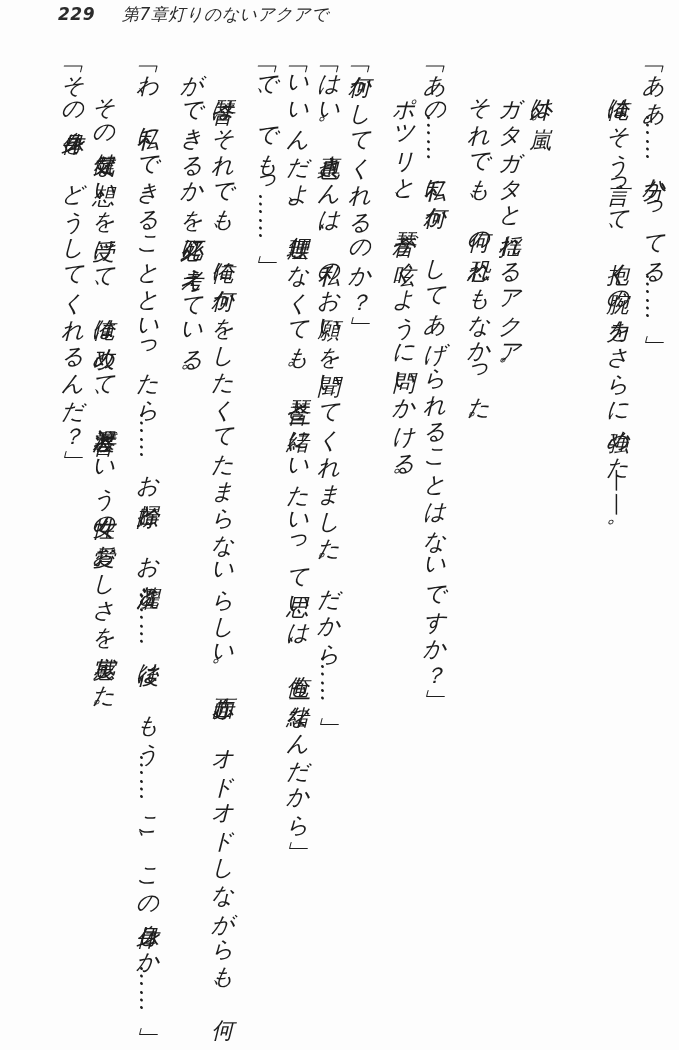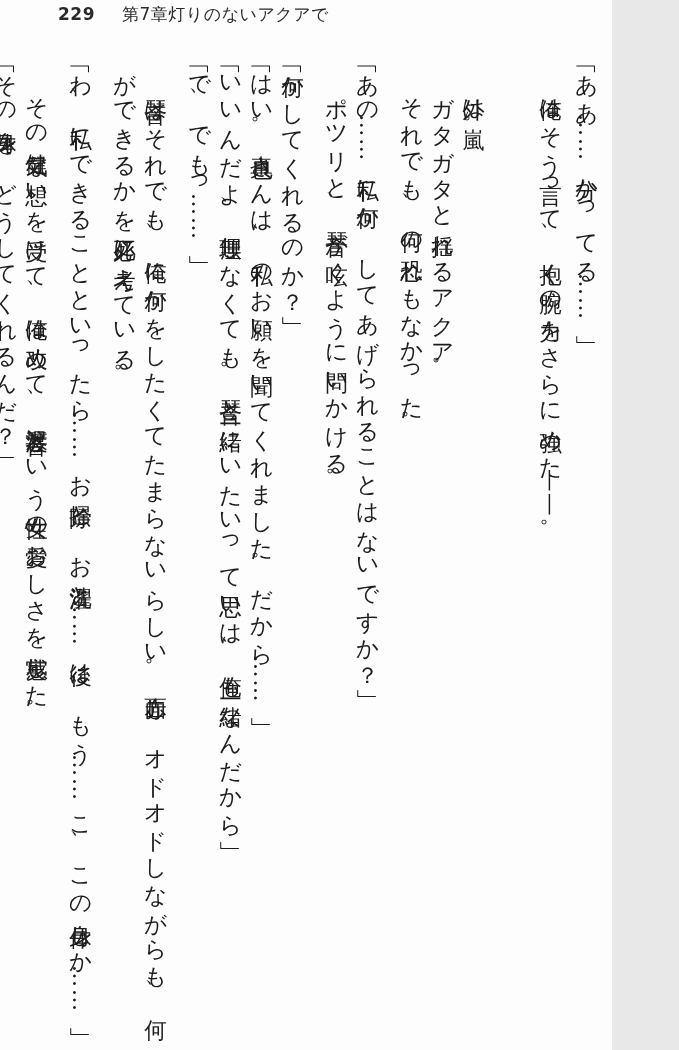--- a/index.html
+++ b/index.html
@@ -3,25 +3,26 @@
 <meta charset="utf-8">
 <style>
   * { margin: 0; padding: 0; box-sizing: border-box; }
 
   html, body {
     background: #e8e8e8;
   }
 
   .page {
     position: relative;
-    width: 612px;
+    width: 679px;
     height: 1050px;
     background: var(--bg, #fdfdfd);
     overflow: hidden;
     font-family: "DejaVu Serif", "Liberation Serif", serif;
+    font-style: italic;
   }
 
   
   .page-header {
     position: absolute;
     top: 3px;
     left: 58px;
     display: flex;
     align-items: baseline;
     font-family: "DejaVu Sans", "Liberation Sans", sans-serif;

